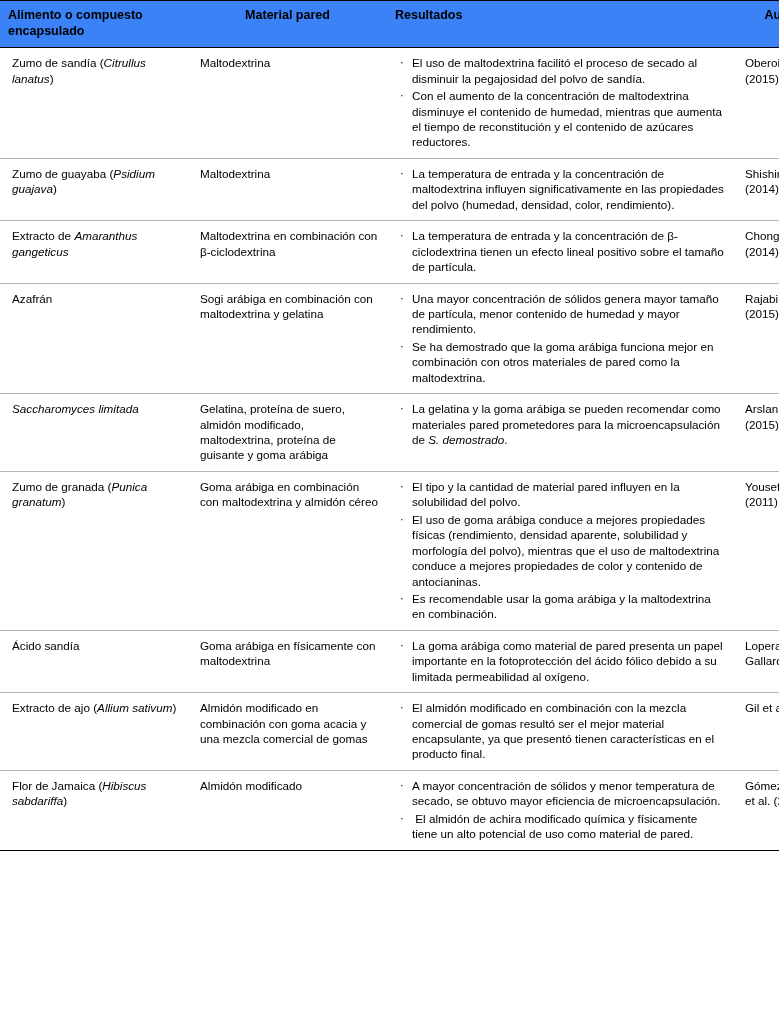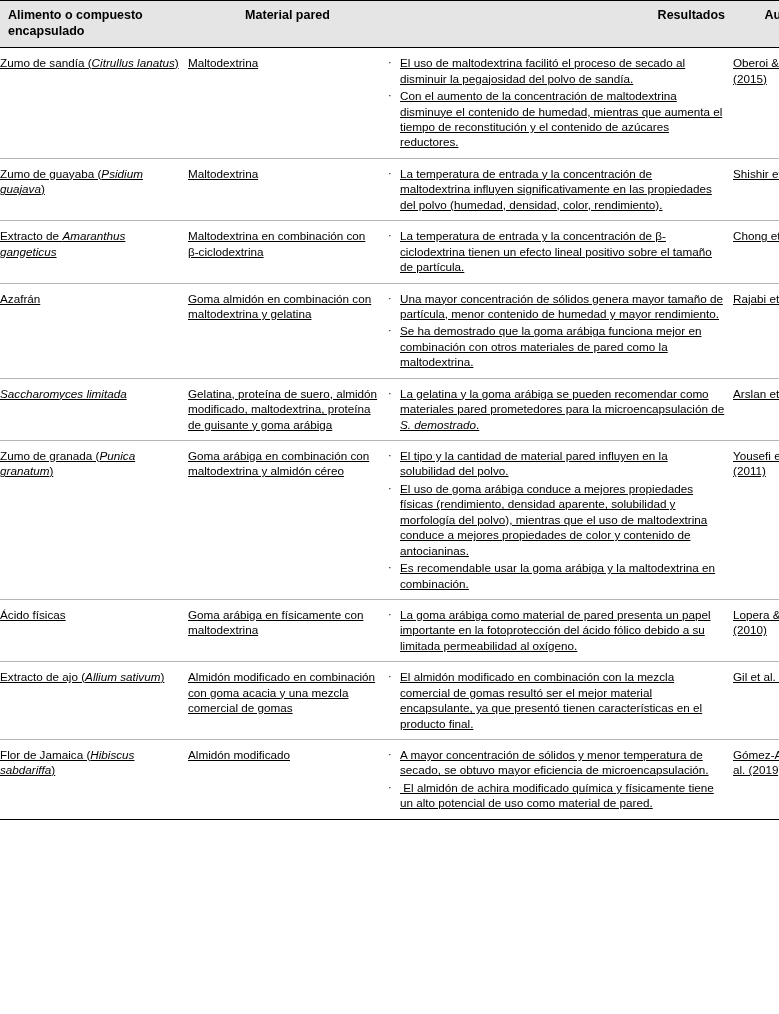--- a/index.html
+++ b/index.html
@@ -15,41 +15,40 @@
   .table-wrap {
     width: 779px;
     box-sizing: border-box;
   }
   table.data-table {
     width: 779px;
     border-collapse: collapse;
     table-layout: fixed;
   }
   table.data-table thead th {
-    background: #e5e5e5;
+    background: #3b82f6;
     font-size: 12.5px;
     font-weight: bold;
     padding: 7px 8px 8px 8px;
     vertical-align: top;
     line-height: 1.25;
     border-top: 1.6px solid #000;
     border-bottom: 1.2px solid #000;
   }
   th.col-alimento { width: 172px; text-align: left; }
   th.col-material { width: 183px; text-align: center; }
-  th.col-resultados { width: 330px; text-align: right; }
+  th.col-resultados { width: 330px; text-align: left; }
   th.col-autores { width: 94px; text-align: center; }
 
   table.data-table tbody td {
     font-size: 11.7px;
     line-height: 1.32;
     vertical-align: top;
-    padding: 7px 8px 8px 0;
+    padding: 7px 8px 8px 12px;
     border-bottom: 0.8px solid #b5b5b5;
-    text-decoration: underline;
   }
   tbody tr:last-child td {
     border-bottom: 1.6px solid #000;
   }
   td.c-alimento { width: 172px; }
   td.c-material { width: 183px; }
   td.c-resultados { width: 330px; padding-left: 6px; padding-right: 6px;}
   td.c-autores { width: 94px; }
 
   ul.res-list {
@@ -112,21 +111,21 @@
           <td class="c-material">Maltodextrina en combinación con β-ciclodextrina</td>
           <td class="c-resultados">
             <ul class="res-list">
               <li><span class="bullet">·</span><span>La temperatura de entrada y la concentración de β-ciclodextrina tienen un efecto lineal positivo sobre el tamaño de partícula.</span></li>
             </ul>
           </td>
           <td class="c-autores">Chong et al. (2014)</td>
         </tr>
         <tr>
           <td class="c-alimento">Azafrán</td>
-          <td class="c-material">Goma almidón en combinación con maltodextrina y gelatina</td>
+          <td class="c-material">Sogi arábiga en combinación con maltodextrina y gelatina</td>
           <td class="c-resultados">
             <ul class="res-list">
               <li><span class="bullet">·</span><span>Una mayor concentración de sólidos genera mayor tamaño de partícula, menor contenido de humedad y mayor rendimiento.</span></li>
               <li><span class="bullet">·</span><span>Se ha demostrado que la goma arábiga funciona mejor en combinación con otros materiales de pared como la maltodextrina.</span></li>
             </ul>
           </td>
           <td class="c-autores">Rajabi et al. (2015)</td>
         </tr>
         <tr>
           <td class="c-alimento"><i>Saccharomyces limitada</i></td>
@@ -144,21 +143,21 @@
           <td class="c-resultados">
             <ul class="res-list">
               <li><span class="bullet">·</span><span>El tipo y la cantidad de material pared influyen en la solubilidad del polvo.</span></li>
               <li><span class="bullet">·</span><span>El uso de goma arábiga conduce a mejores propiedades físicas (rendimiento, densidad aparente, solubilidad y morfología del polvo), mientras que el uso de maltodextrina conduce a mejores propiedades de color y contenido de antocianinas.</span></li>
               <li><span class="bullet">·</span><span>Es recomendable usar la goma arábiga y la maltodextrina en combinación.</span></li>
             </ul>
           </td>
           <td class="c-autores">Yousefi et al. (2011)</td>
         </tr>
         <tr>
-          <td class="c-alimento">Ácido físicas</td>
+          <td class="c-alimento">Ácido sandía</td>
           <td class="c-material">Goma arábiga en físicamente con maltodextrina</td>
           <td class="c-resultados">
             <ul class="res-list">
               <li><span class="bullet">·</span><span>La goma arábiga como material de pared presenta un papel importante en la fotoprotección del ácido fólico debido a su limitada permeabilidad al oxígeno.</span></li>
             </ul>
           </td>
           <td class="c-autores">Lopera &amp; Gallardo (2010)</td>
         </tr>
         <tr>
           <td class="c-alimento">Extracto de ajo (<i>Allium sativum</i>)</td>

